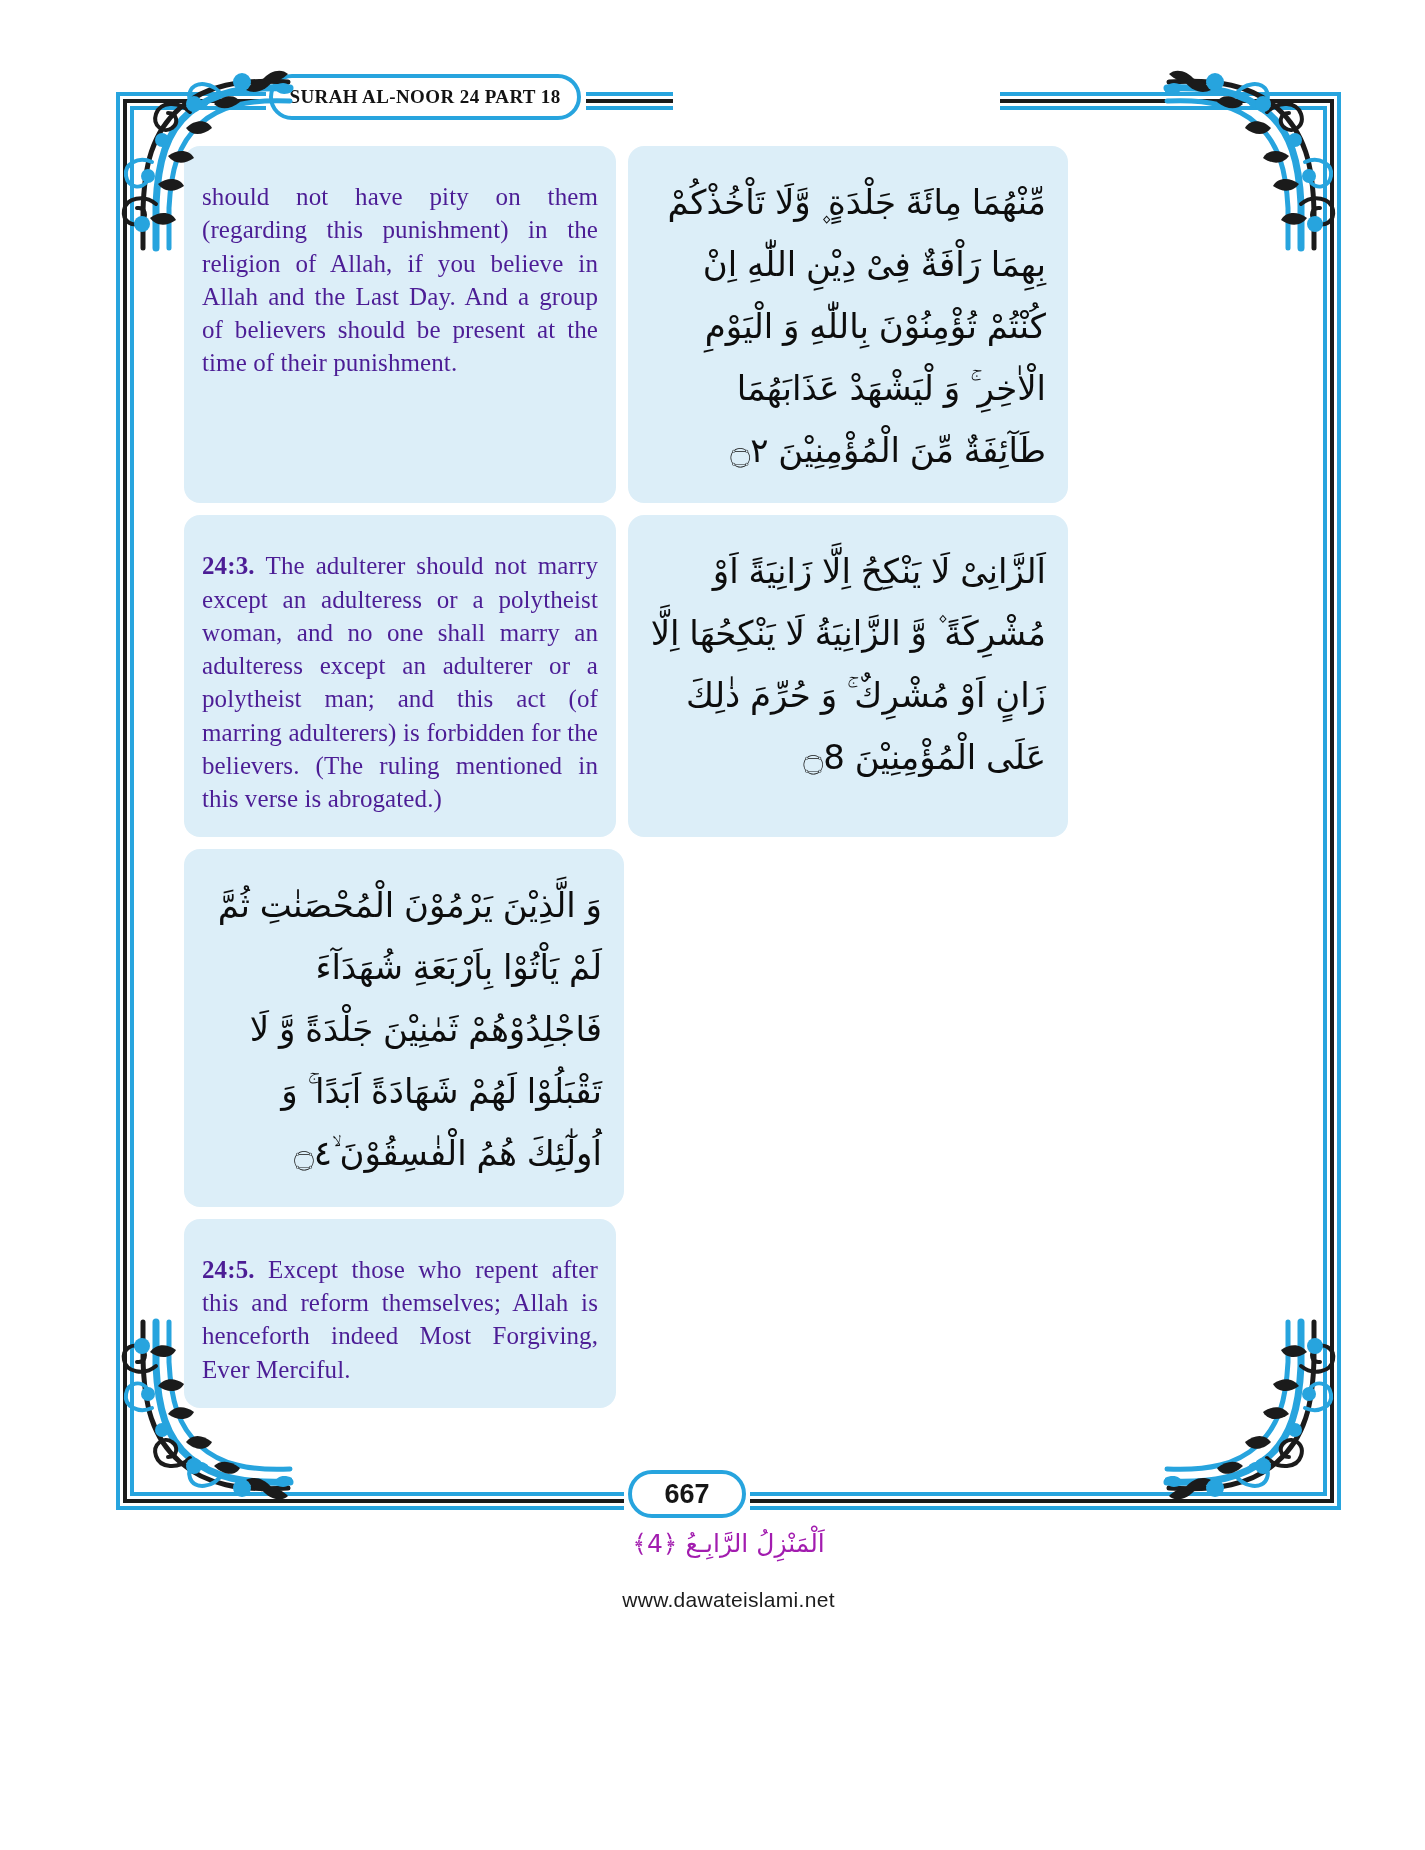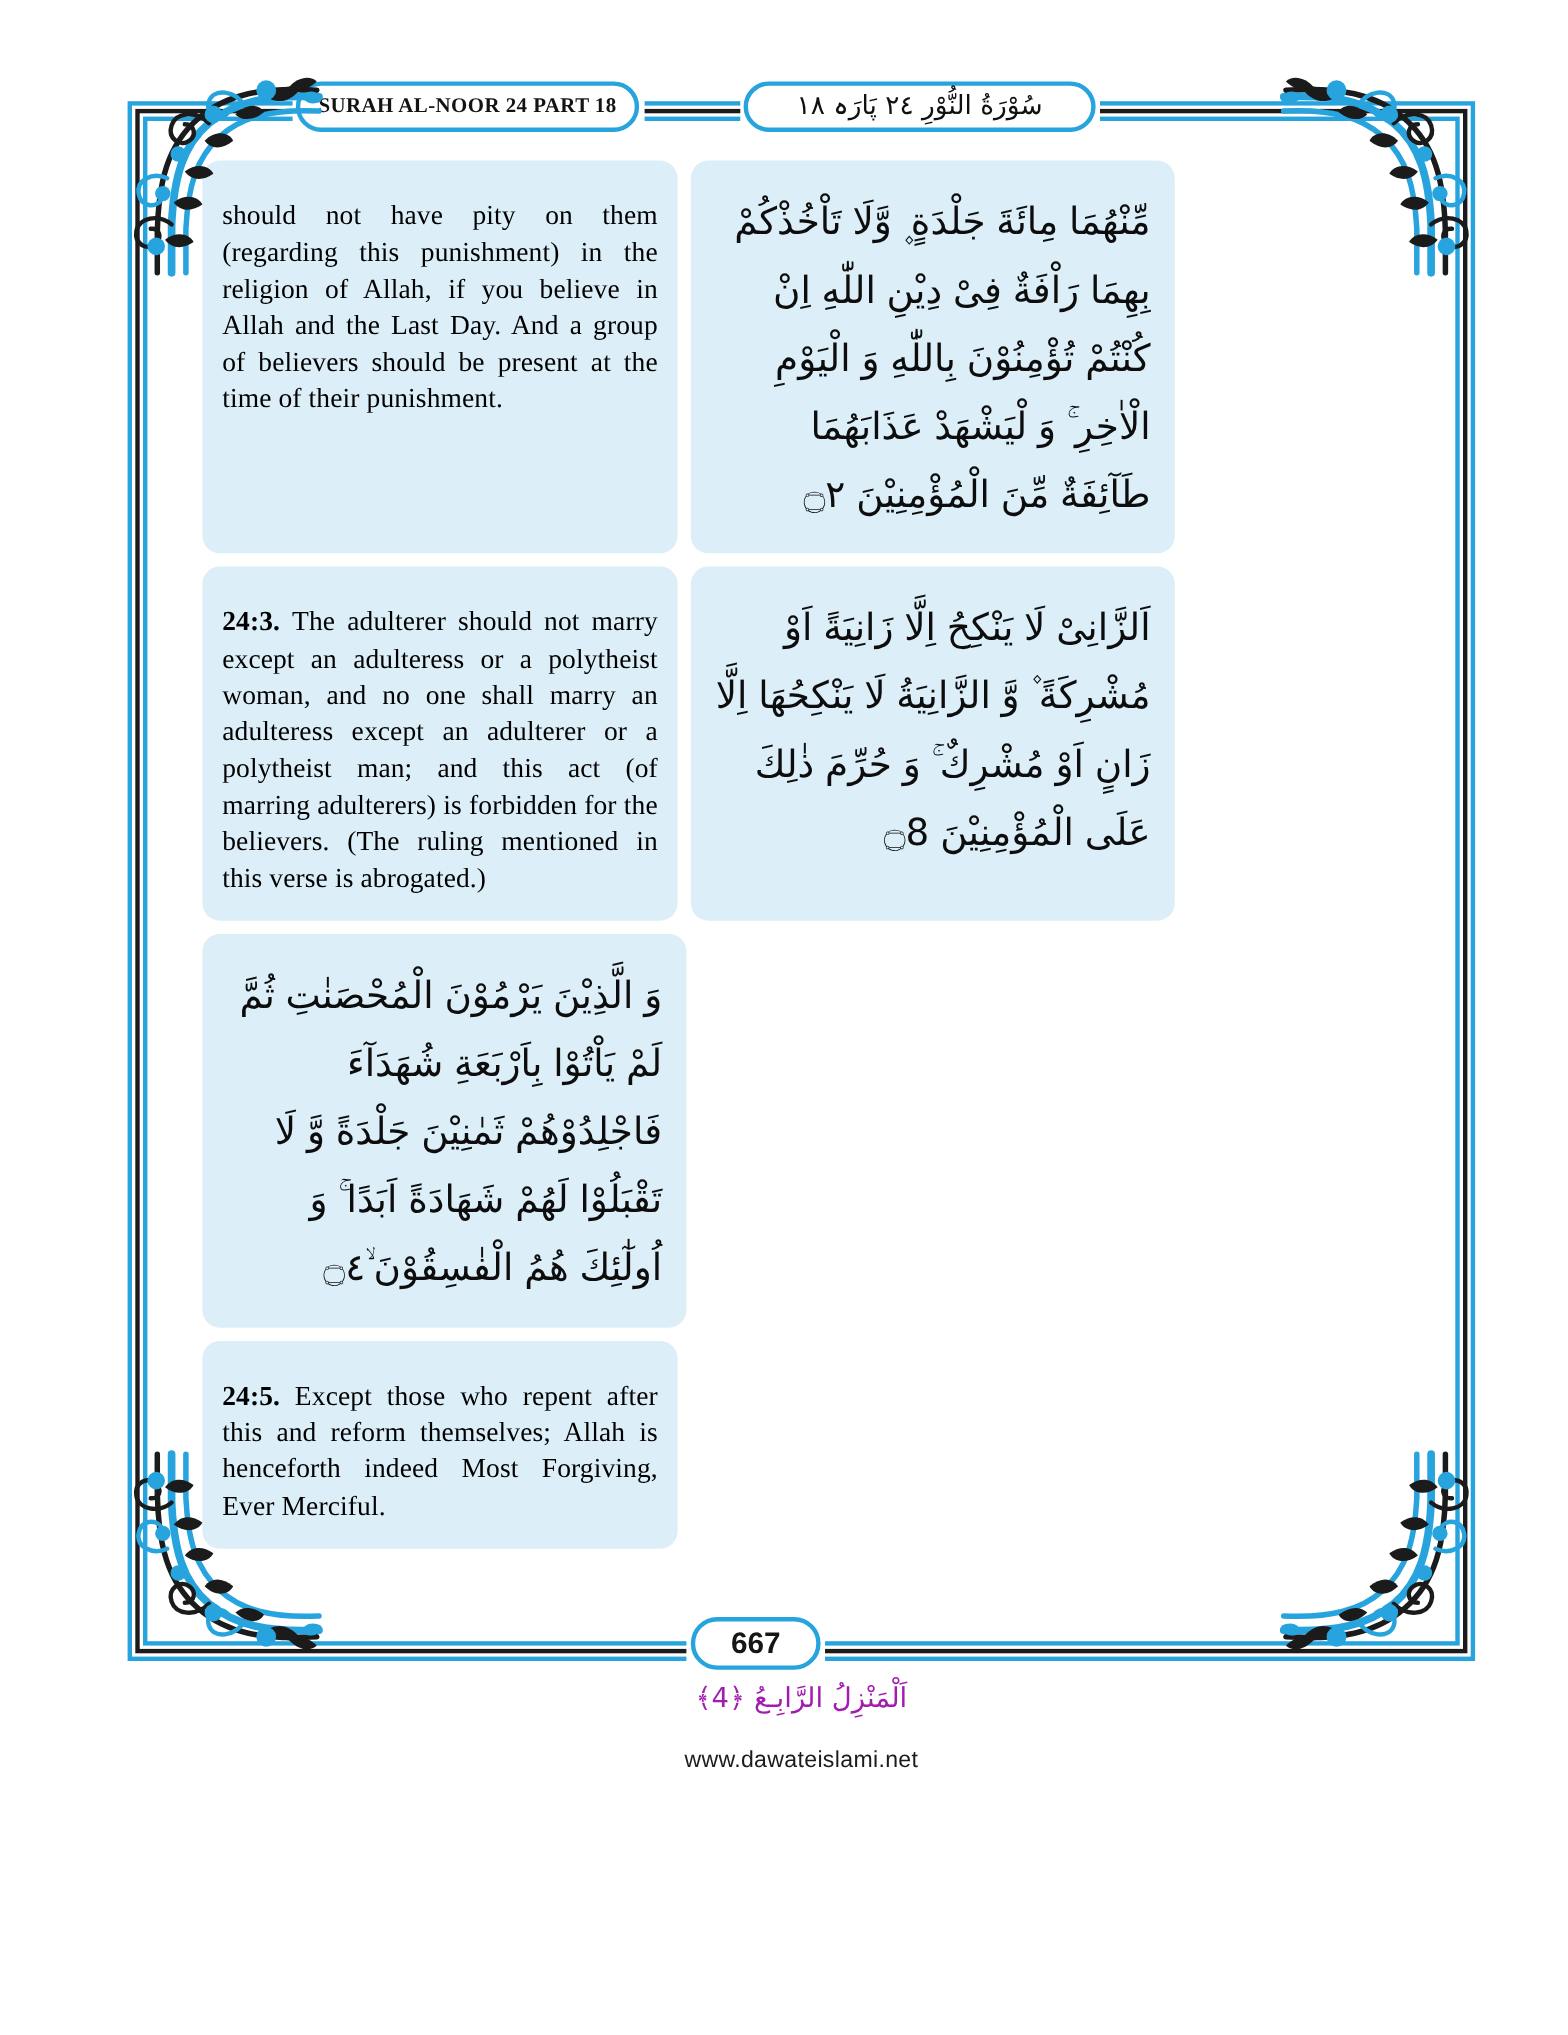--- a/index.html
+++ b/index.html
@@ -120,21 +120,21 @@
     box-sizing: border-box;
   }
   .cell-en {
     width: 432px;
     padding: 34px 18px 22px 18px;
     text-align: justify;
     text-align-last: left;
     font-family: "Liberation Serif", serif;
     font-size: 25px;
     line-height: 1.33;
-    color: #000000;
+    color: #4c1d95;
     letter-spacing: 0.1px;
   }
   .cell-ar {
     width: 440px;
     padding: 26px 22px 22px 22px;
     direction: rtl;
     font-family: "DejaVu Sans", sans-serif;
     font-size: 34px;
     line-height: 1.82;
     color: #0d0d0d;
@@ -187,23 +187,20 @@
   <div class="frame-outer"></div>
   <div class="frame-mid"></div>
   <div class="frame-inner"></div>
 
   <div class="rule-mask" style="left:250px; top:70px; width:320px; height:54px; z-index:5;"></div>
   <div class="rule-mask" style="left:657px; top:70px; width:327px; height:54px; z-index:5;"></div>
   <div class="rule-mask" style="left:608px; top:1466px; width:126px; height:56px; z-index:5;"></div>
 
   <div class="plaque" id="hdr-left">
     <span class="hdr-en">SURAH AL-NOOR  24 PART 18</span>
-  </div>
-  <div class="plaque" id="hdr-right">
-    <span class="hdr-ar">سُوْرَةُ النُّوْرِ ٢٤ پَارَہ ١٨</span>
   </div>
 
   <svg class="orn" id="orn-tl" viewBox="0 0 200 200">
     <g fill="none" stroke-linecap="round">
       <path d="M196 36 C150 34 120 40 96 60 C72 80 64 110 62 152 L62 196" stroke="#27A4DE" stroke-width="7"></path>
       <path d="M196 49 C154 47 126 54 106 72 C84 92 77 118 75 156 L75 196" stroke="#27A4DE" stroke-width="5"></path>
       <path d="M194 30 C146 27 112 33 86 56 C58 80 50 114 49 160 L49 196" stroke="#1b1b1b" stroke-width="5"></path>
 
       <path d="M96 60 C84 48 66 50 62 62 C58 74 70 82 78 76 C85 71 83 61 74 61" stroke="#1b1b1b" stroke-width="4"></path>
       <path d="M62 152 C50 142 32 146 30 158 C28 170 40 176 47 170 C54 164 51 155 43 156" stroke="#1b1b1b" stroke-width="4"></path>

